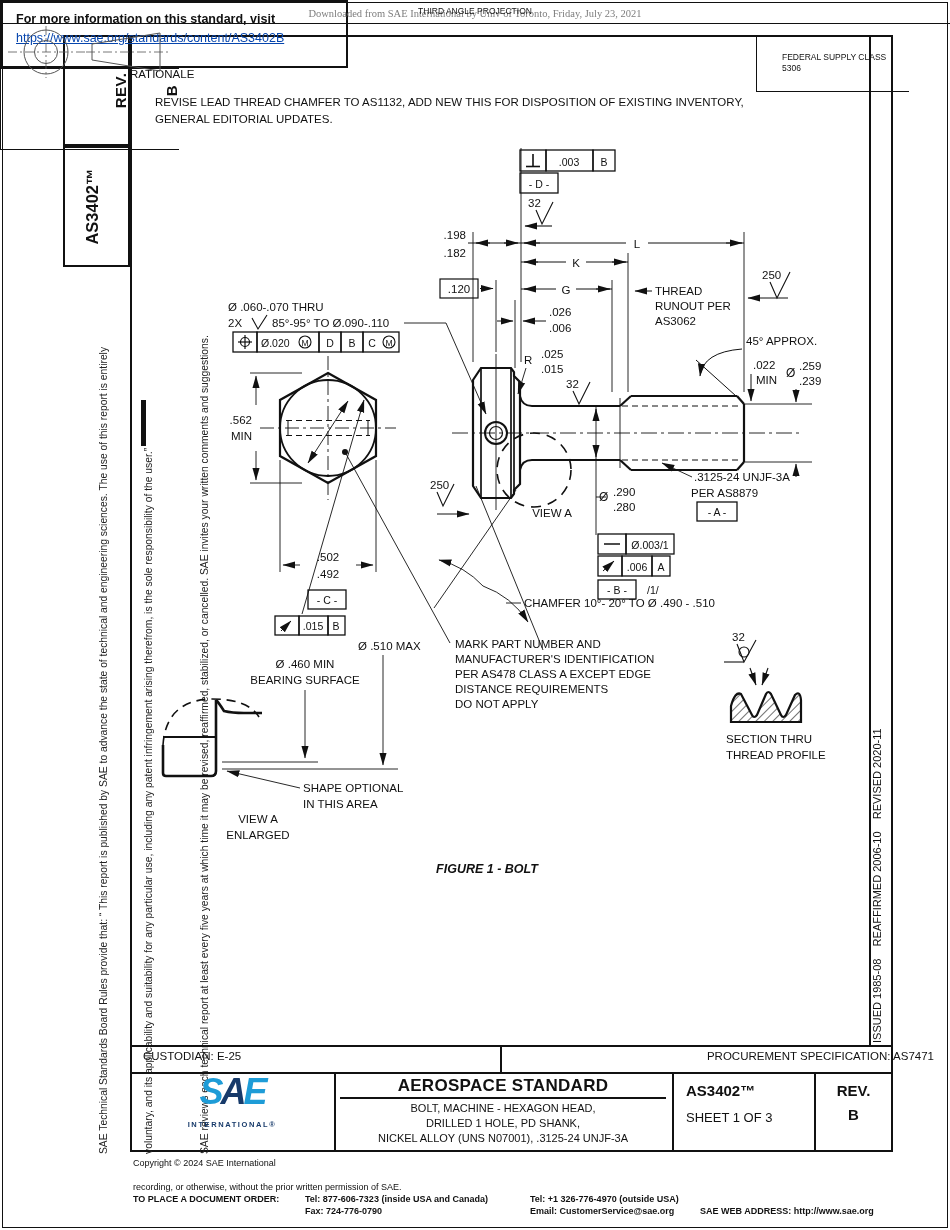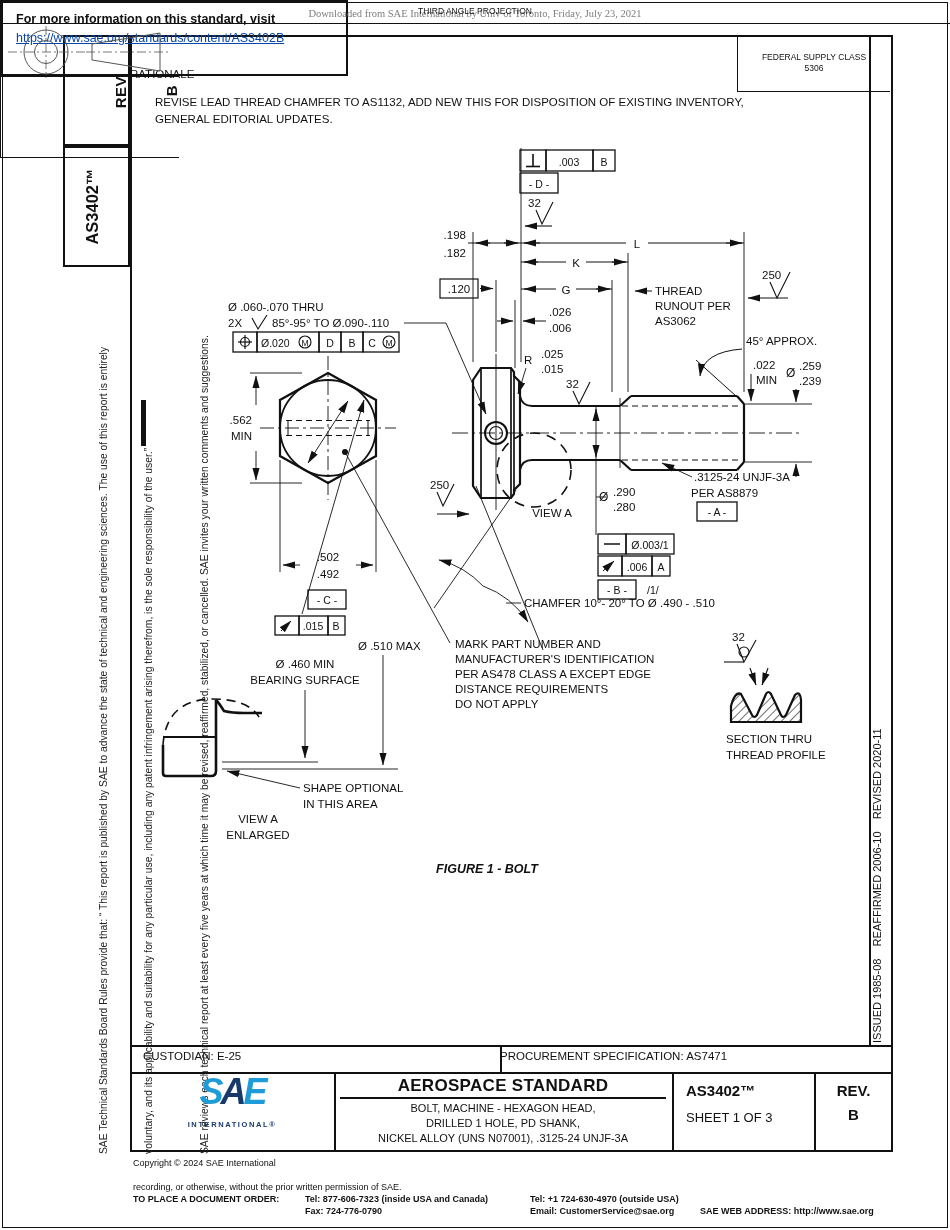--- a/index.html
+++ b/index.html
@@ -12,36 +12,36 @@
          white-space:pre;}
   #watermark{top:8px;left:0;width:950px;text-align:center;
              font-family:"Liberation Serif",serif;font-size:10.5px;color:#7d7d7d;}
   #rev-box-text{left:78px;top:35px;width:111px;font-weight:bold;font-size:15px;
                 text-align:center;line-height:17px;letter-spacing:.5px;}
   #as-box-text{left:82px;top:146px;width:121px;font-weight:bold;font-size:16.5px;
                text-align:center;line-height:20px;}
   #disclaimer{left:66px;top:278px;width:876px;font-size:10.3px;line-height:15px;color:#222;}
   #disclaimer .p2{margin-top:11px;}
   #issued-text{left:871px;top:622px;width:421px;font-size:11px;color:#111;}
-  #fsc-box{left:737px;top:35px;width:153px;height:57px;border-left:1.5px solid #111;
-           border-bottom:1.5px solid #111;box-sizing:border-box;text-align:center;
-           font-size:8.5px;padding-top:17px;line-height:11px;}
+  #fsc-box{left:756px;top:35px;width:153px;height:57px;border-left:1.5px solid #111;
+           border-bottom:1.5px solid #111;box-sizing:border-box;text-align:left;
+           font-size:8.5px;padding-top:17px;line-height:11px;padding-left:25px;}
   #rationale-title{left:130px;top:68px;width:739px;text-align:left;font-size:11.5px;}
   #rationale-body{left:155px;top:94px;width:640px;font-size:11.5px;line-height:16.5px;}
-  #info-box{left:330px;top:966px;width:348px;height:76px;border:2.5px solid #111;
+  #info-box{left:330px;top:966px;width:348px;height:68px;border:2.5px solid #111;
             box-sizing:border-box;}
   #info-box .inner{position:absolute;inset:2px;border:1px solid #111;padding:9px 13px;}
   #info-box .t1{font-weight:bold;font-size:12.5px;}
   #info-box .t2{font-size:12.5px;color:#0645ad;text-decoration:underline;margin-top:5px;display:inline-block;}
   #proj-box{left:690px;top:963px;width:179px;height:82px;border-left:1.5px solid #111;
             border-top:1.5px solid #111;border-bottom:1.5px solid #111;box-sizing:border-box;}
   #proj-label{position:absolute;left:0;top:0;width:100%;height:24px;border-bottom:1.5px solid #111;
               box-sizing:border-box;text-align:center;font-size:8.5px;line-height:22px;}
   #custodian{left:143px;top:1050px;font-size:11.5px;}
-  #procurement{left:500px;top:1050px;width:393px;text-align:left;font-size:11.5px;}
+  #procurement{left:500px;top:1050px;width:393px;text-align:right;font-size:11.5px;padding-left:41px;}
   #tb-type{left:334px;top:1076px;width:338px;text-align:center;font-weight:bold;font-size:17px;letter-spacing:.3px;}
   #tb-rule{left:340px;top:1097px;width:326px;height:2px;background:#111;}
   .tb-line{left:334px;width:338px;text-align:center;font-size:11px;}
   #tb-num{left:686px;top:1082px;font-weight:bold;font-size:15px;}
   #tb-sheet{left:686px;top:1110px;font-size:13px;}
   #tb-rev1{left:814px;top:1082px;width:79px;text-align:center;font-weight:bold;font-size:15px;}
   #tb-rev2{left:814px;top:1106px;width:79px;text-align:center;font-weight:bold;font-size:15px;}
   #sae-logo{left:130px;top:1074px;width:204px;text-align:center;}
   #sae-logo .big{font-size:36px;font-weight:bold;font-style:italic;letter-spacing:-3px;line-height:36px;}
   .sae-lb{color:#1e9cd7;} .sae-db{color:#173a6a;}
@@ -442,18 +442,18 @@
   <div class="abs tb-line" style="top:1132px;">NICKEL ALLOY (UNS N07001), .3125-24 UNJF-3A</div>
   <div id="tb-num" class="abs">AS3402™</div>
   <div id="tb-sheet" class="abs">SHEET 1 OF 3</div>
   <div id="tb-rev1" class="abs">REV.</div>
   <div id="tb-rev2" class="abs">B</div>
 
   <div class="abs cp" style="left:133px;top:1158px;">Copyright © 2024 SAE International</div>
   <div class="abs cp" style="left:133px;top:1182px;">recording, or otherwise, without the prior written permission of SAE.</div>
   <div class="abs cp cpb" style="left:133px;top:1194px;">TO PLACE A DOCUMENT ORDER:</div>
   <div class="abs cp cpb" style="left:305px;top:1194px;">Tel: 877-606-7323 (inside USA and Canada)</div>
-  <div class="abs cp cpb" style="left:530px;top:1194px;">Tel: +1 724-630-4970 (outside USA)</div>
+  <div class="abs cp cpb" style="left:530px;top:1194px;">Tel: +1 326-776-4970 (outside USA)</div>
   <div class="abs cp cpb" style="left:305px;top:1206px;">Fax: 724-776-0790</div>
   <div class="abs cp cpb" style="left:530px;top:1206px;">Email: CustomerService@sae.org</div>
   <div class="abs cp cpb" style="left:700px;top:1206px;">SAE WEB ADDRESS: http://www.sae.org</div>
 
 </div>
 
 </body></html>

